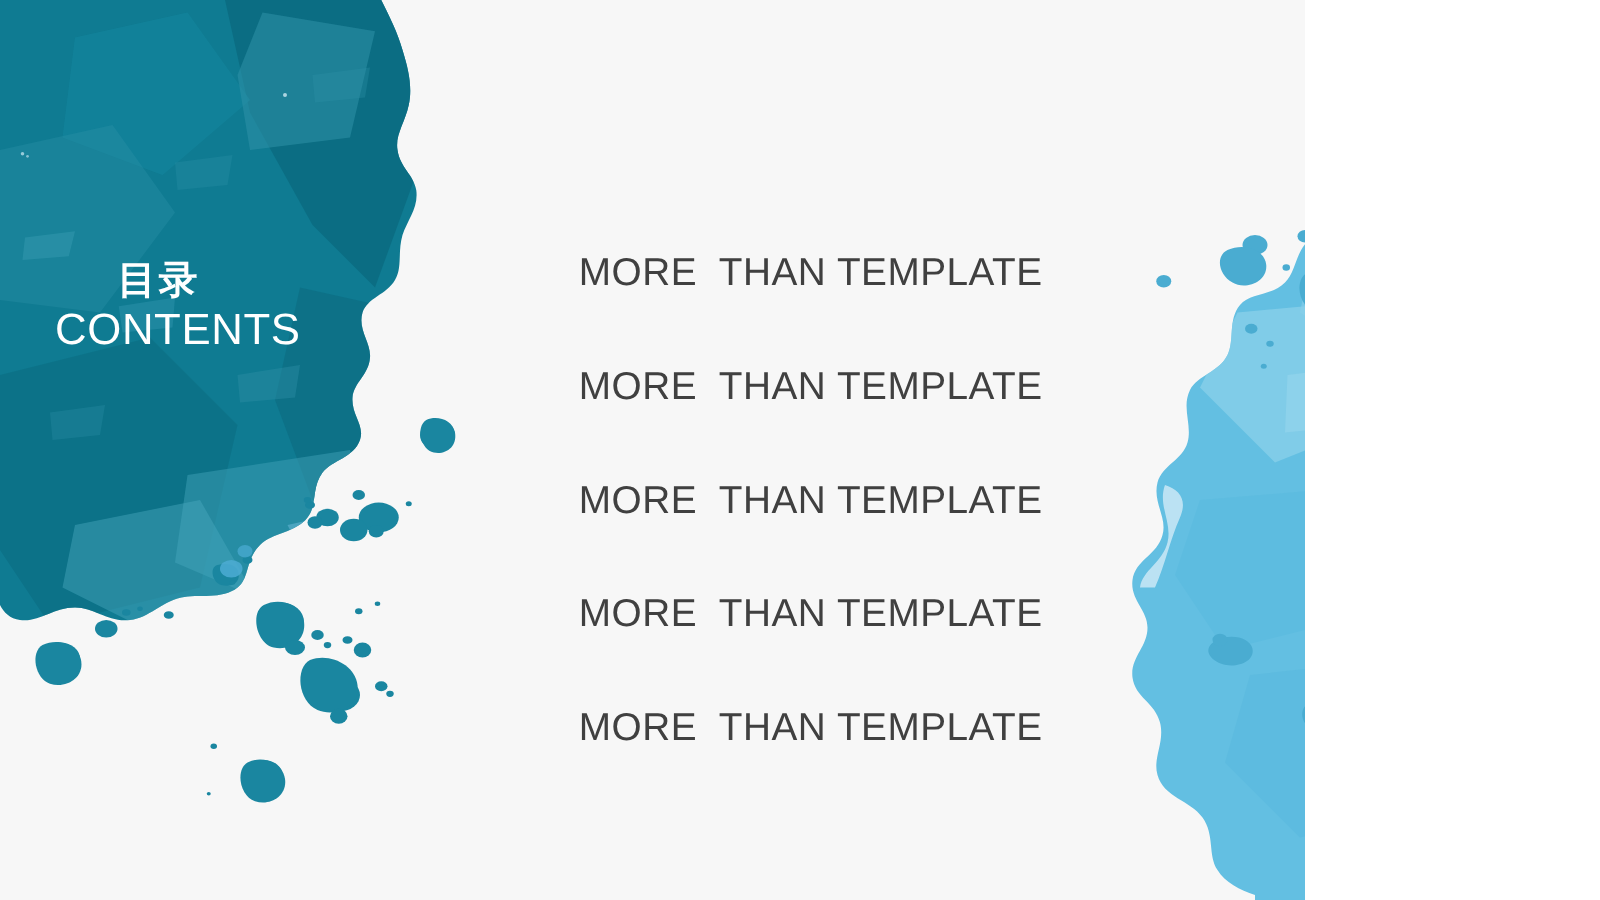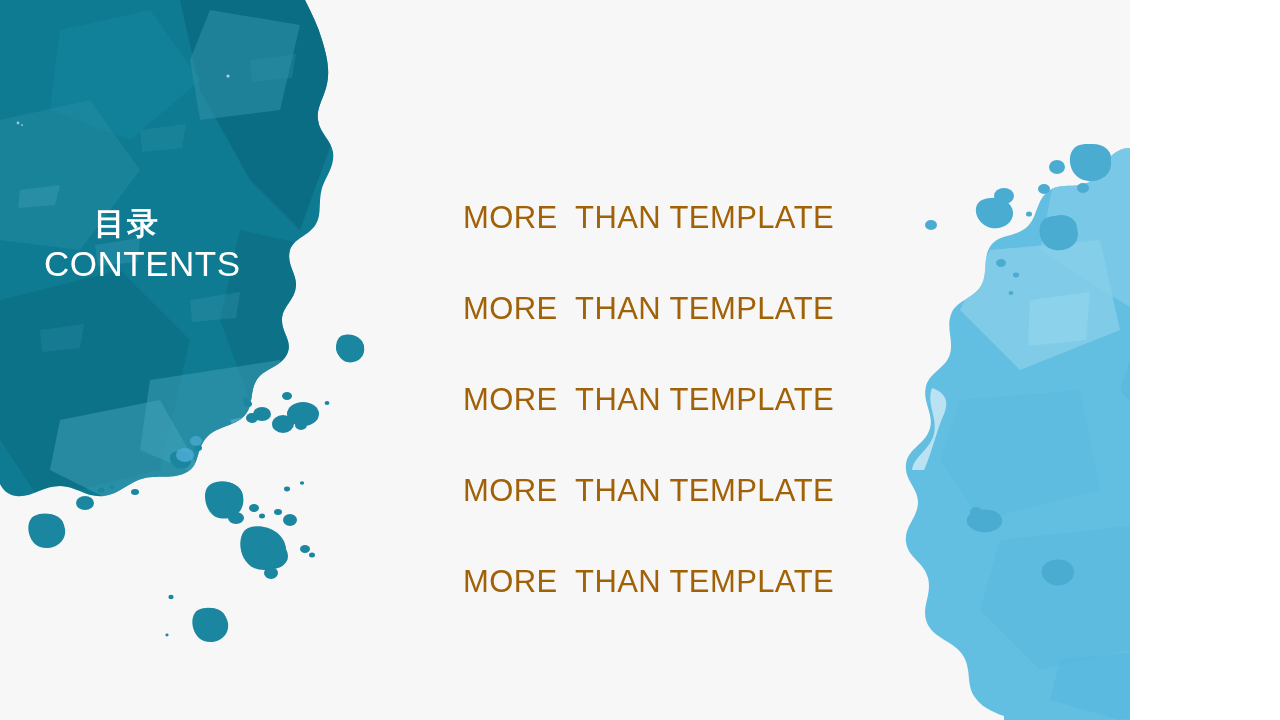--- a/index.html
+++ b/index.html
@@ -2,21 +2,21 @@
 <html><head>
 <meta charset="utf-8">
 <style>
   html, body {
     margin: 0;
     padding: 0;
     background: #ffffff;
   }
   #slide {
     position: relative;
-    width: 1130px;
+    width: 1044px;
     height: 720px;
     overflow: hidden;
     background: #f7f7f7;
     font-family: "Liberation Sans", "DejaVu Sans", sans-serif;
   }
 
   
   .art {
     position: absolute;
     top: 0; left: 0;
@@ -59,21 +59,21 @@
     top: 172px;
     width: 440px;
     z-index: 5;
   }
   .content-item {
     height: 91px;
     display: flex;
     align-items: center;
   }
   .content-item-label {
-    color: #a16207;
+    color: #404040;
     font-size: 31px;
     font-weight: 400;
     letter-spacing: 0.4px;
     white-space: pre;
     line-height: 36px;
   }
 </style>
 </head>
 <body>
 

